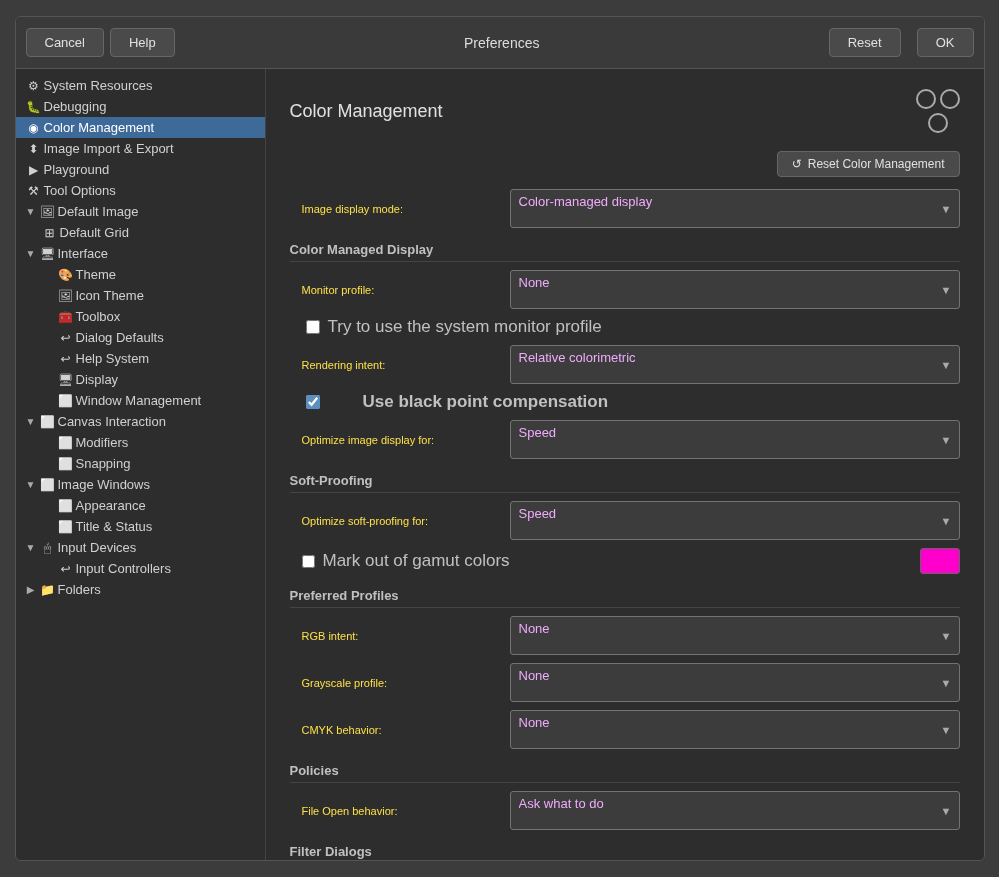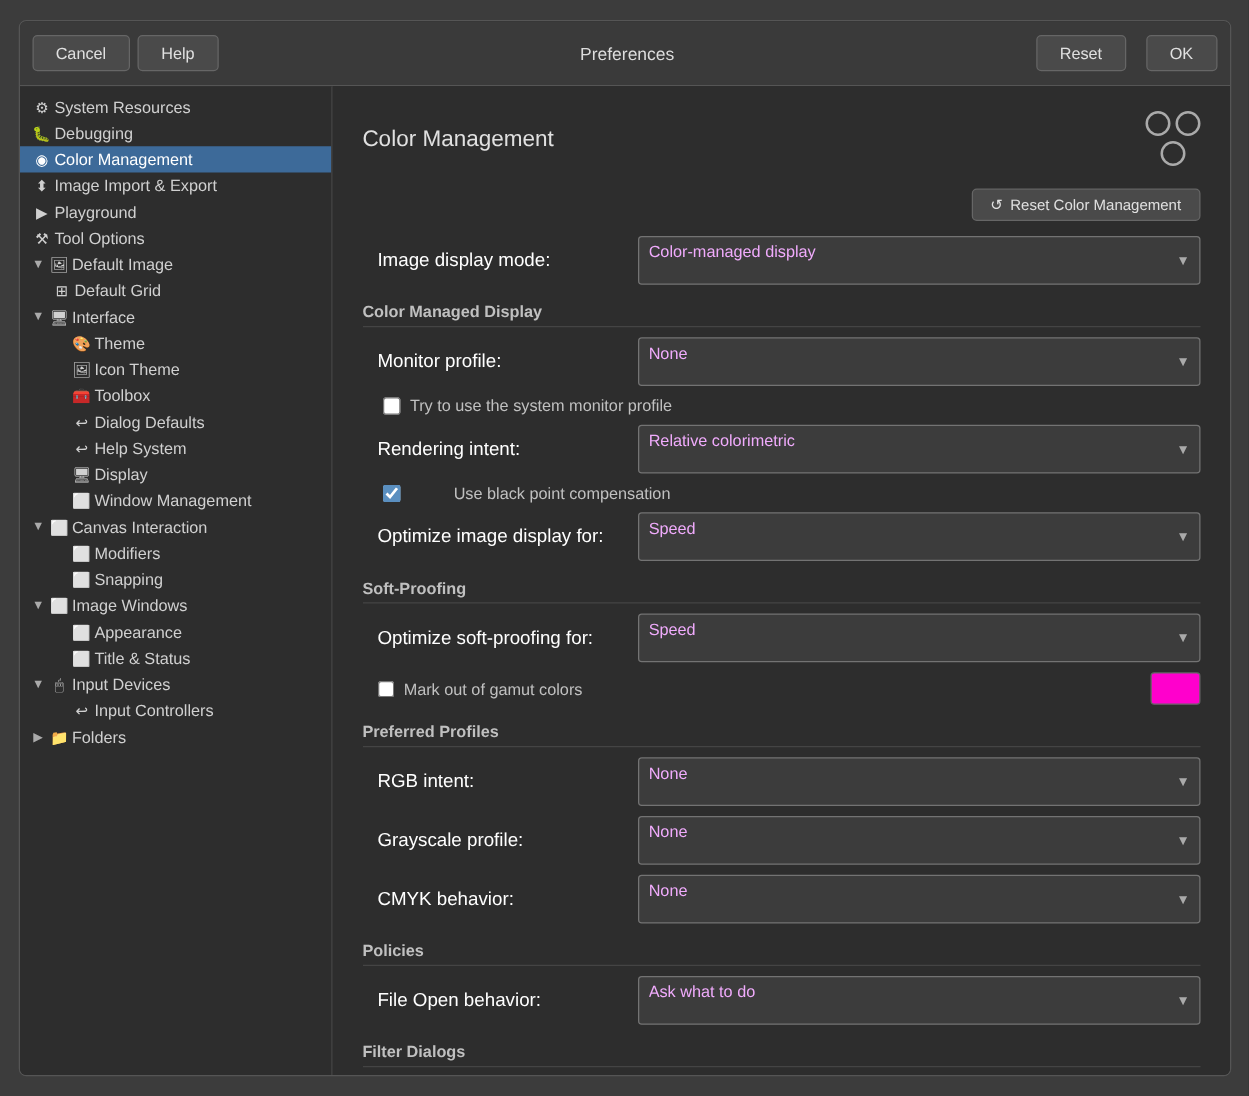--- a/index.html
+++ b/index.html
@@ -117,22 +117,22 @@
     }
 
     .form-row {
       display: flex;
       align-items: center;
       margin-bottom: 8px;
       min-height: 28px;
     }
     .form-label {
       width: 220px;
-      color: #ffffff;
-      font-size: 15px;
+      color: #fde047;
+      font-size: 11px;
       flex-shrink: 0;
       padding-left: 12px;
     }
     .form-control {
       flex: 1;
     }
     .select-wrapper {
       position: relative;
       display: flex;
       align-items: center;
@@ -162,21 +162,21 @@
       margin: 4px 0 8px 16px;
       gap: 8px;
     }
     .checkbox-row input[type="checkbox"] {
       accent-color: #5a8fc0;
       width: 14px;
       height: 14px;
     }
     .checkbox-label {
       color: #c0c0c0;
-      font-size: 13px;
+      font-size: 17px;
     }
 
     .color-swatch {
       width: 40px;
       height: 26px;
       border: 1px solid #666;
       border-radius: 3px;
       cursor: pointer;
       margin-left: 8px;
     }
@@ -380,21 +380,21 @@
             <option selected="">Relative colorimetric</option>
             <option>Saturation</option>
             <option>Absolute colorimetric</option>
           </select>
           <span class="select-arrow">▼</span>
         </div>
       </div>
 
       <div class="checkbox-row">
         <input type="checkbox" checked="" style="">
-        <span class="checkbox-label" style="font-weight:normal;padding-left:35px;">Use black point compensation</span>
+        <span class="checkbox-label" style="font-weight:bold;padding-left:35px;">Use black point compensation</span>
       </div>
 
       <div class="form-row">
         <span class="form-label">Optimize image display for:</span>
         <div class="form-control select-wrapper">
           <select class="select-field">
             <option>Speed</option>
             <option>Normal</option>
             <option>Precision</option>
           </select>

